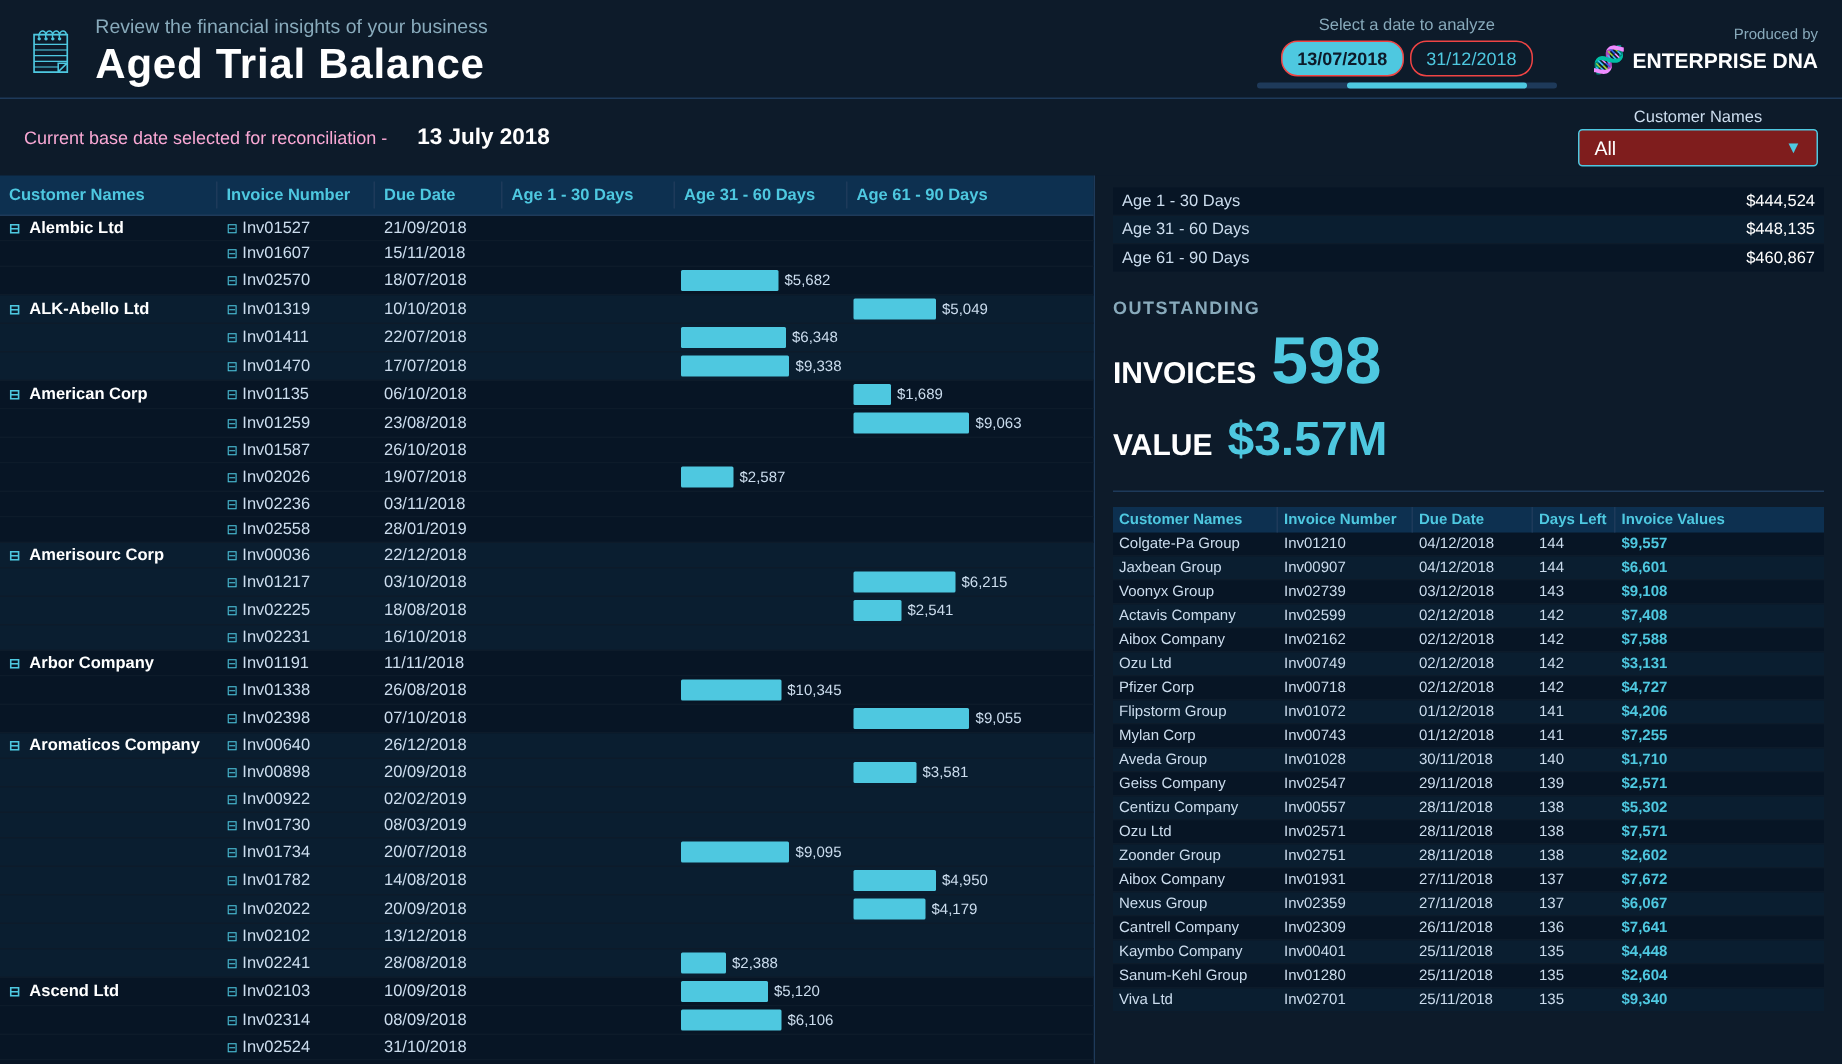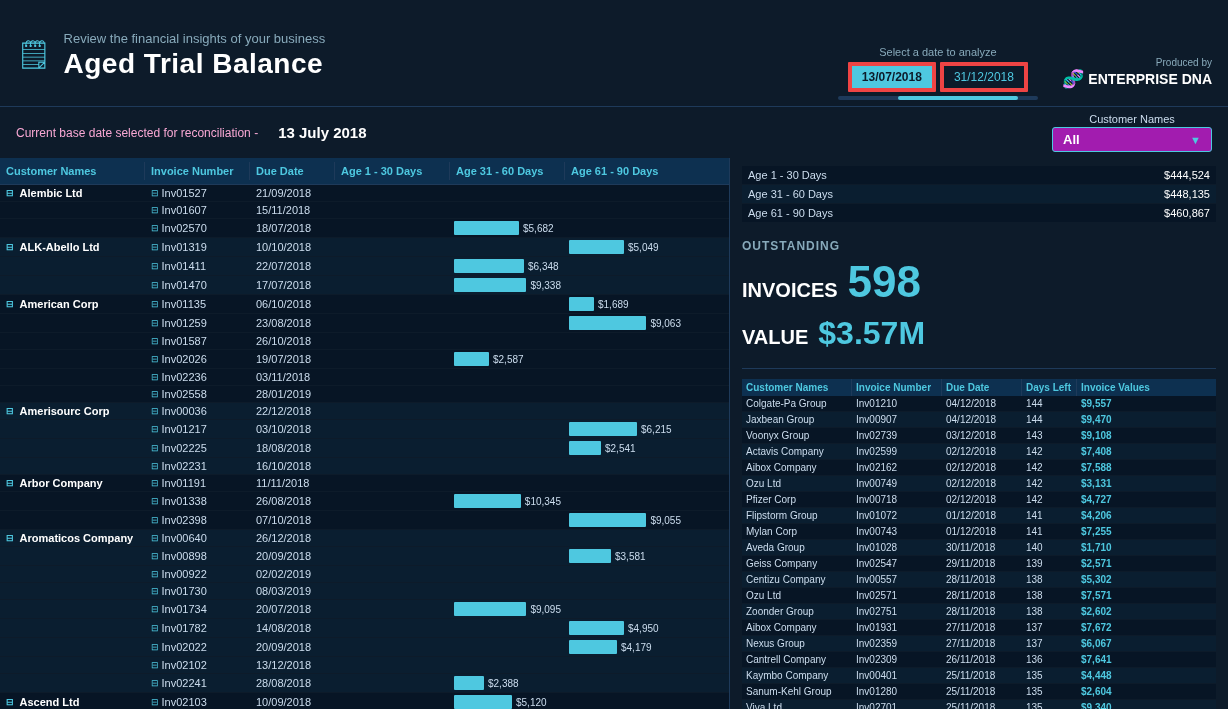--- a/index.html
+++ b/index.html
@@ -40,41 +40,40 @@
     .header-text .title {
       font-size: 28px;
       font-weight: 700;
       color: #fff;
       letter-spacing: 0.5px;
     }
     .header-right {
       display: flex;
       align-items: center;
       gap: 24px;
-      margin-top: 36px;
     }
     .date-selector {
       display: flex;
       flex-direction: column;
       align-items: center;
     }
     .date-selector-label {
       font-size: 11px;
       color: #8ab;
       margin-bottom: 4px;
     }
     .date-buttons {
       display: flex;
       gap: 4px;
     }
     .date-btn {
       padding: 4px 10px;
       font-size: 12px;
-      border: 4px solid #ef4444;
-      border-radius: 1px;
+      border: 1px solid #ef4444;
+      border-radius: 11px;
       cursor: pointer;
       color: #fff;
     }
     .date-btn.active {
       background: #4ec8e0;
       color: #0d1b2a;
       font-weight: 600;
     }
     .date-btn.inactive {
       background: #0d1b2a;
@@ -143,28 +142,27 @@
       align-items: center;
     }
     .customer-names-label {
       font-size: 11px;
       color: #cde;
       margin-bottom: 2px;
     }
     .customer-dropdown {
       display: flex;
       align-items: center;
-      background: #a21caf;
+      background: #7f1d1d;
       border: 1px solid #4ec8e0;
       border-radius: 3px;
       padding: 4px 10px;
       width: 160px;
       justify-content: space-between;
       cursor: pointer;
-      font-weight: bold;
     }
     .customer-dropdown-text {
       color: #fff;
       font-size: 13px;
     }
     .dropdown-arrow {
       color: #4ec8e0;
     }
 
     
@@ -953,21 +951,21 @@
     <div class="btd">Inv01210</div>
     <div class="btd">04/12/2018</div>
     <div class="btd">144</div>
     <div class="btd highlight">$9,557</div>
   </div>
           <div class="bottom-table-row">
     <div class="btd">Jaxbean Group</div>
     <div class="btd">Inv00907</div>
     <div class="btd">04/12/2018</div>
     <div class="btd">144</div>
-    <div class="btd highlight">$9,470</div>
+    <div class="btd highlight">$6,601</div>
   </div>
           <div class="bottom-table-row">
     <div class="btd">Voonyx Group</div>
     <div class="btd">Inv02739</div>
     <div class="btd">03/12/2018</div>
     <div class="btd">143</div>
     <div class="btd highlight">$9,108</div>
   </div>
           <div class="bottom-table-row">
     <div class="btd">Actavis Company</div>

